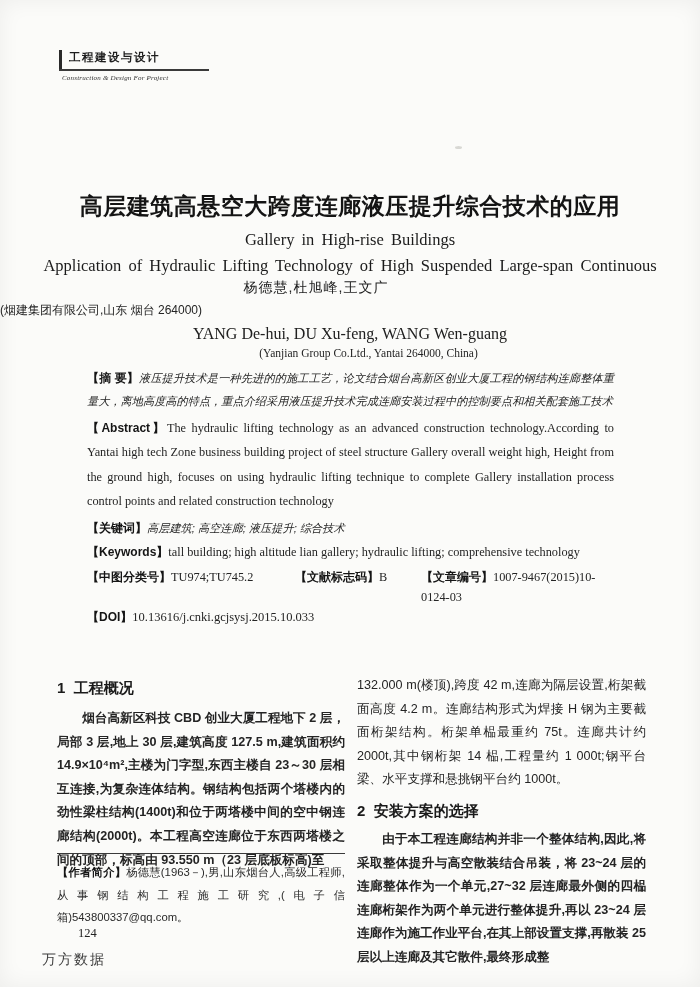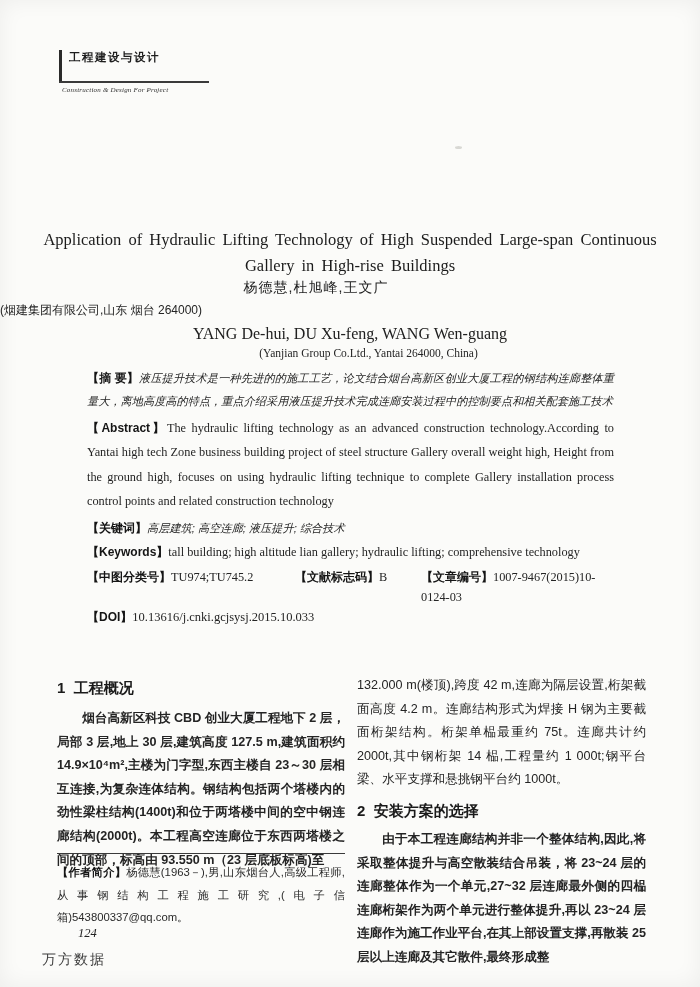--- a/index.html
+++ b/index.html
@@ -10,21 +10,21 @@
     color:#242424;
     box-shadow: inset 0 0 22px rgba(0,0,0,0.06);
   }
   .serif { font-family:"Liberation Serif","DejaVu Serif",serif; }
 
   
   .logo { position:absolute; top:50px; left:59px; width:160px; }
   .logo-cn {
     border-left:3px solid #2a2a2a; padding-left:7px;
     font-size:11.5px; font-weight:700; letter-spacing:1.5px; color:#1e1e1e;
-    padding-bottom:16px;
+    padding-bottom:4px;
   }
   .logo-rule { width:150px; height:1.5px; background:#3a3a3a; margin:0 0 3px 0; }
   .logo-en {
     margin-left:3px; font-family:"Liberation Serif","DejaVu Serif",serif;
     font-style:italic; font-weight:400; font-size:7px; color:#2e2e2e; letter-spacing:0.2px;
   }
 
   
   .artifact { position:absolute; top:146px; left:455px; width:7px; height:3px;
     background:#d8d8d4; border-radius:50%; }
@@ -83,40 +83,41 @@
 
   
   .footnote {
     position:absolute; top:853px; left:57px; width:288px;
     border-top:1.3px solid #3a3a3a; padding-top:7px;
     font-size:11.3px; line-height:22.5px; text-align:justify; color:#2a2a2a;
   }
 
   
   .page-num { position:absolute; top:926px; left:78px;
-    font-family:"Liberation Serif","DejaVu Serif",serif; font-size:12.5px; color:#222;font-style:italic; }
+    font-family:"Liberation Serif","DejaVu Serif",serif; font-size:12.5px; color:#222; }
   .watermark { position:absolute; top:951px; left:42px;
     font-size:14px; letter-spacing:2px; color:#3d3d3d; }
 </style>
 </head>
 <body>
 
 <div class="page">
 
   <div class="logo">
     <div class="logo-cn">工程建设与设计</div>
     <div class="logo-rule"></div>
     <div class="logo-en">Construction &amp; Design For Project</div>
   </div>
 
   <div class="artifact"></div>
 
+  <div class="title-cn">高层建筑高悬空大跨度连廊液压提升综合技术的应用</div>
   <div class="title-en">
+    <div>Gallery in High-rise Buildings</div>
     <div>Application of Hydraulic Lifting Technology of High Suspended Large-span Continuous</div>
-    <div>Gallery in High-rise Buildings</div>
   </div>
 
   <div class="authors-cn">杨德慧,杜旭峰,王文广</div>
   <div class="affil-cn">(烟建集团有限公司,山东 烟台 264000)</div>
   <div class="authors-en serif">YANG De-hui, DU Xu-feng, WANG Wen-guang</div>
   <div class="affil-en serif">(Yanjian Group Co.Ltd., Yantai 264000, China)</div>
 
   <div class="front">
     <div class="abs-cn">
       <span class="label">【摘 要】</span><span class="txt">液压提升技术是一种先进的的施工工艺，论文结合烟台高新区创业大厦工程的钢结构连廊整体重量大，离地高度高的特点，重点介绍采用液压提升技术完成连廊安装过程中的控制要点和相关配套施工技术</span>

